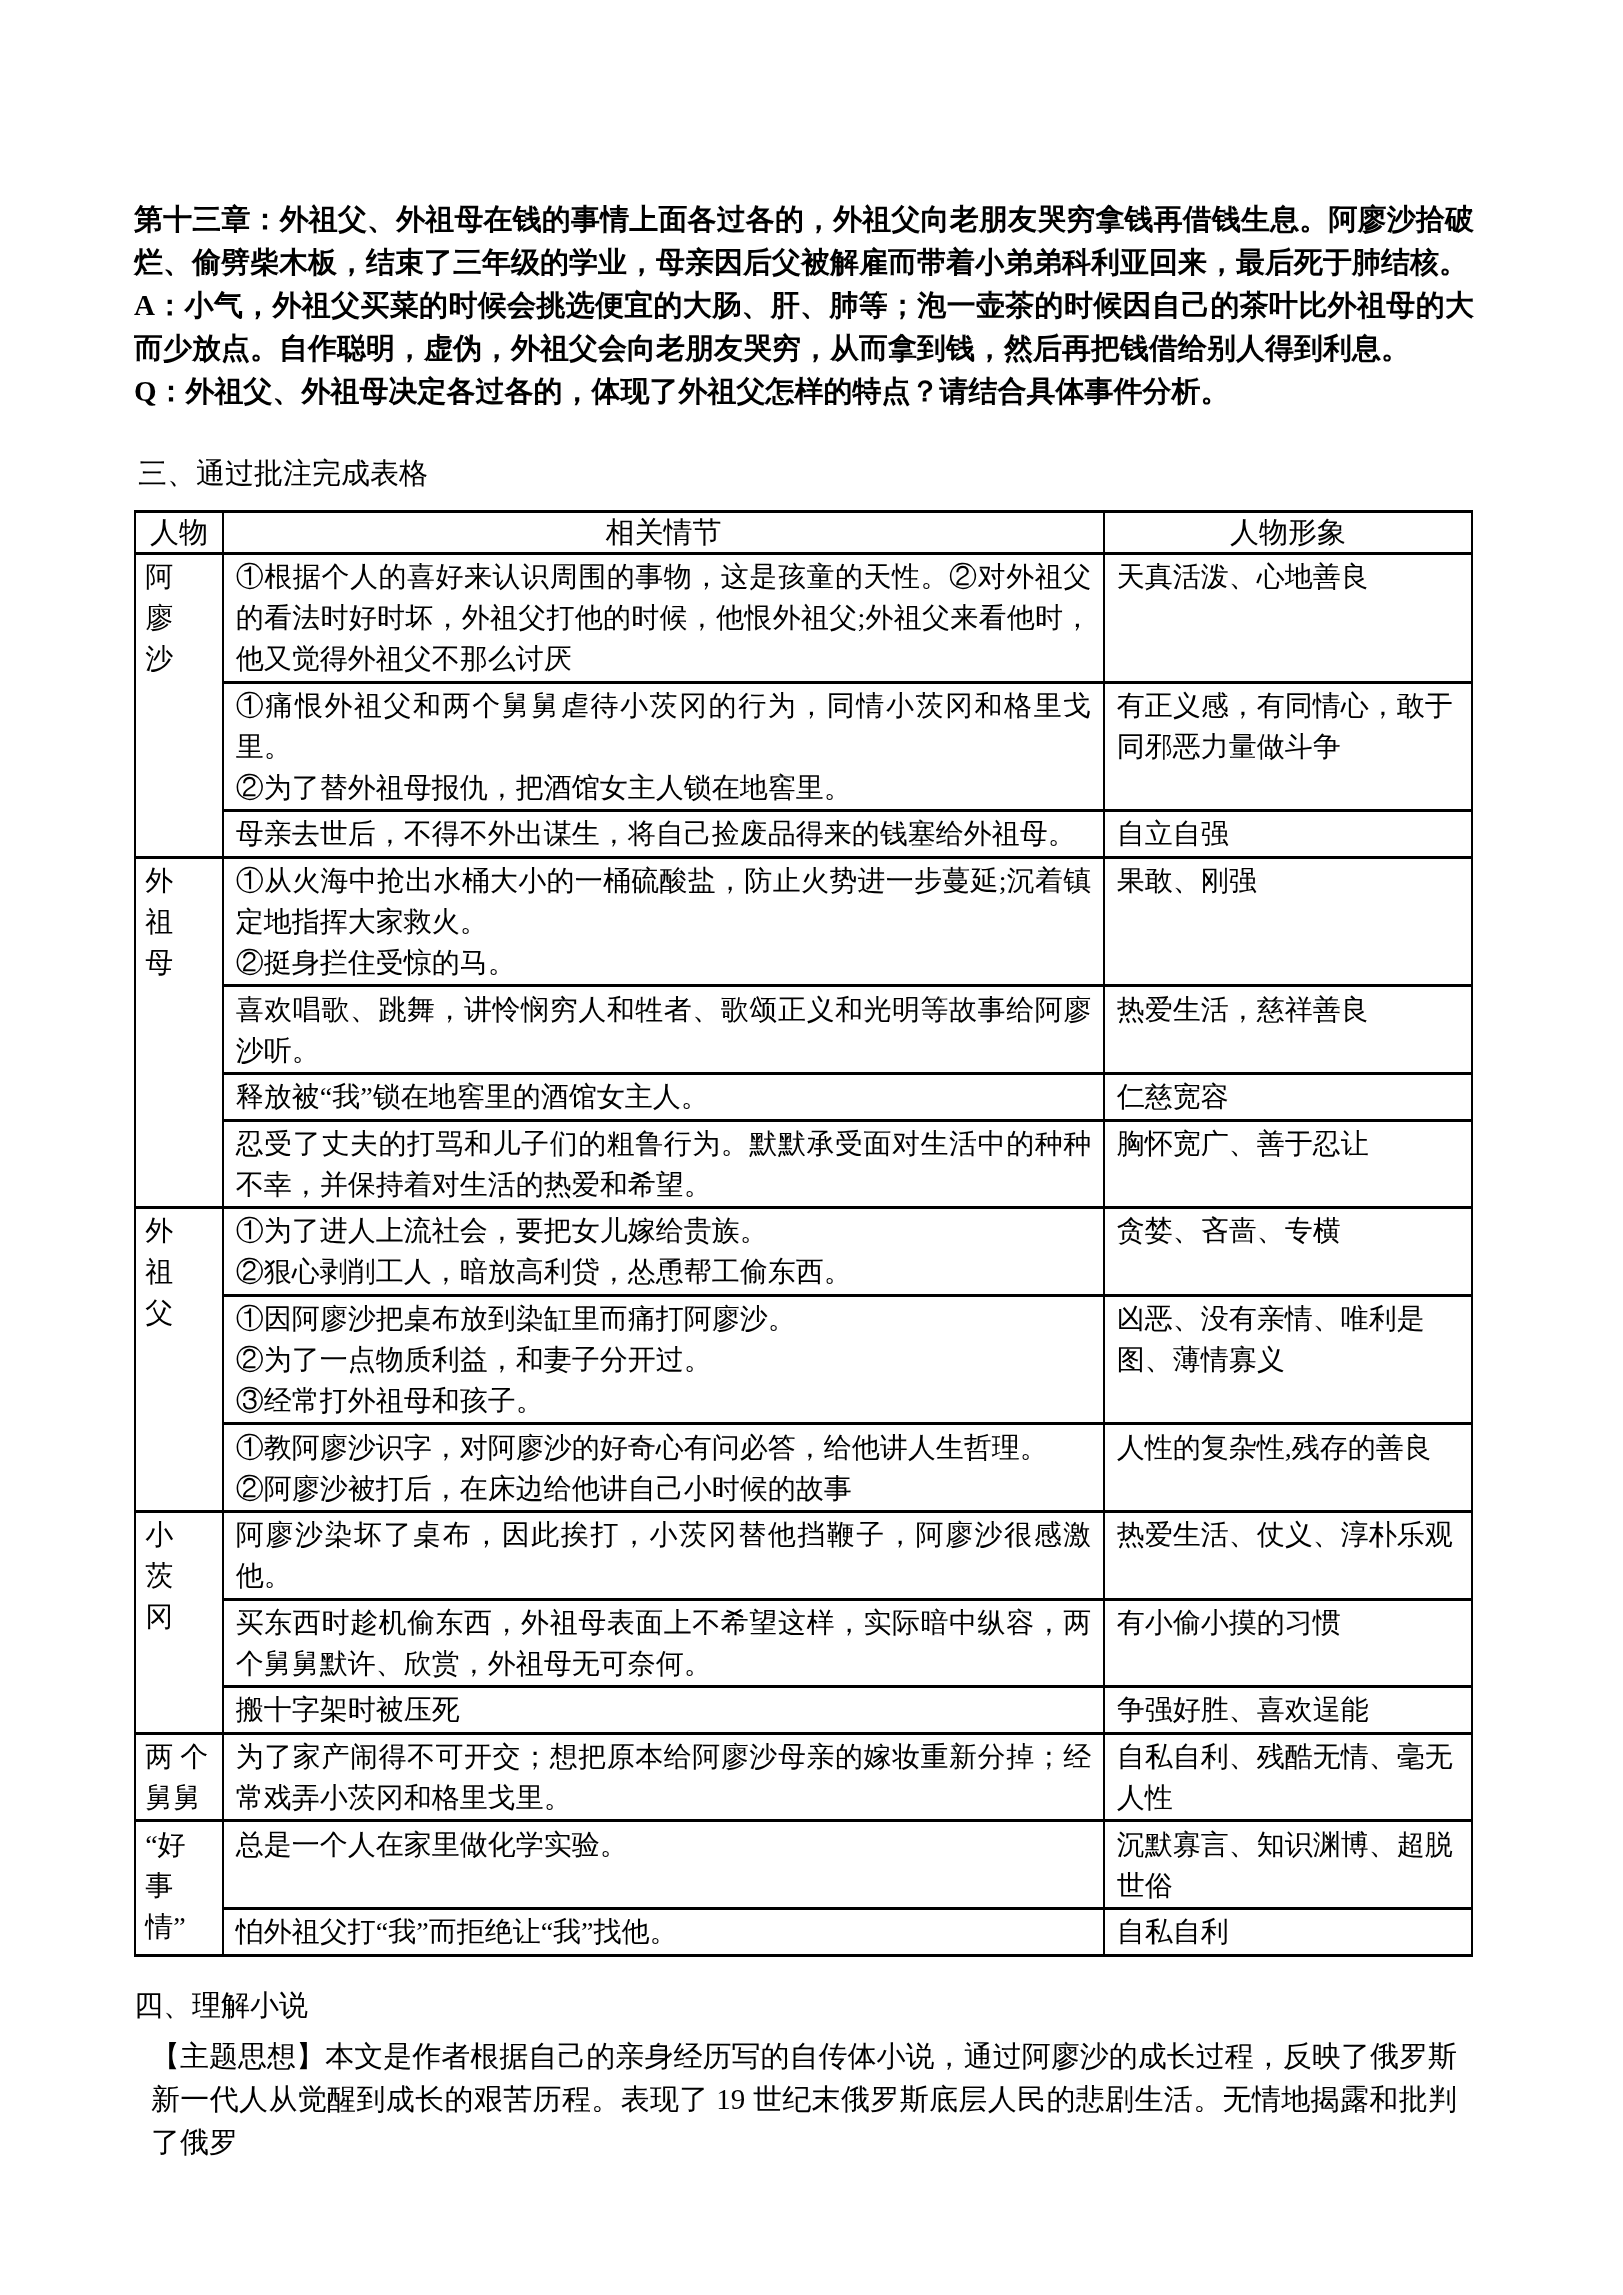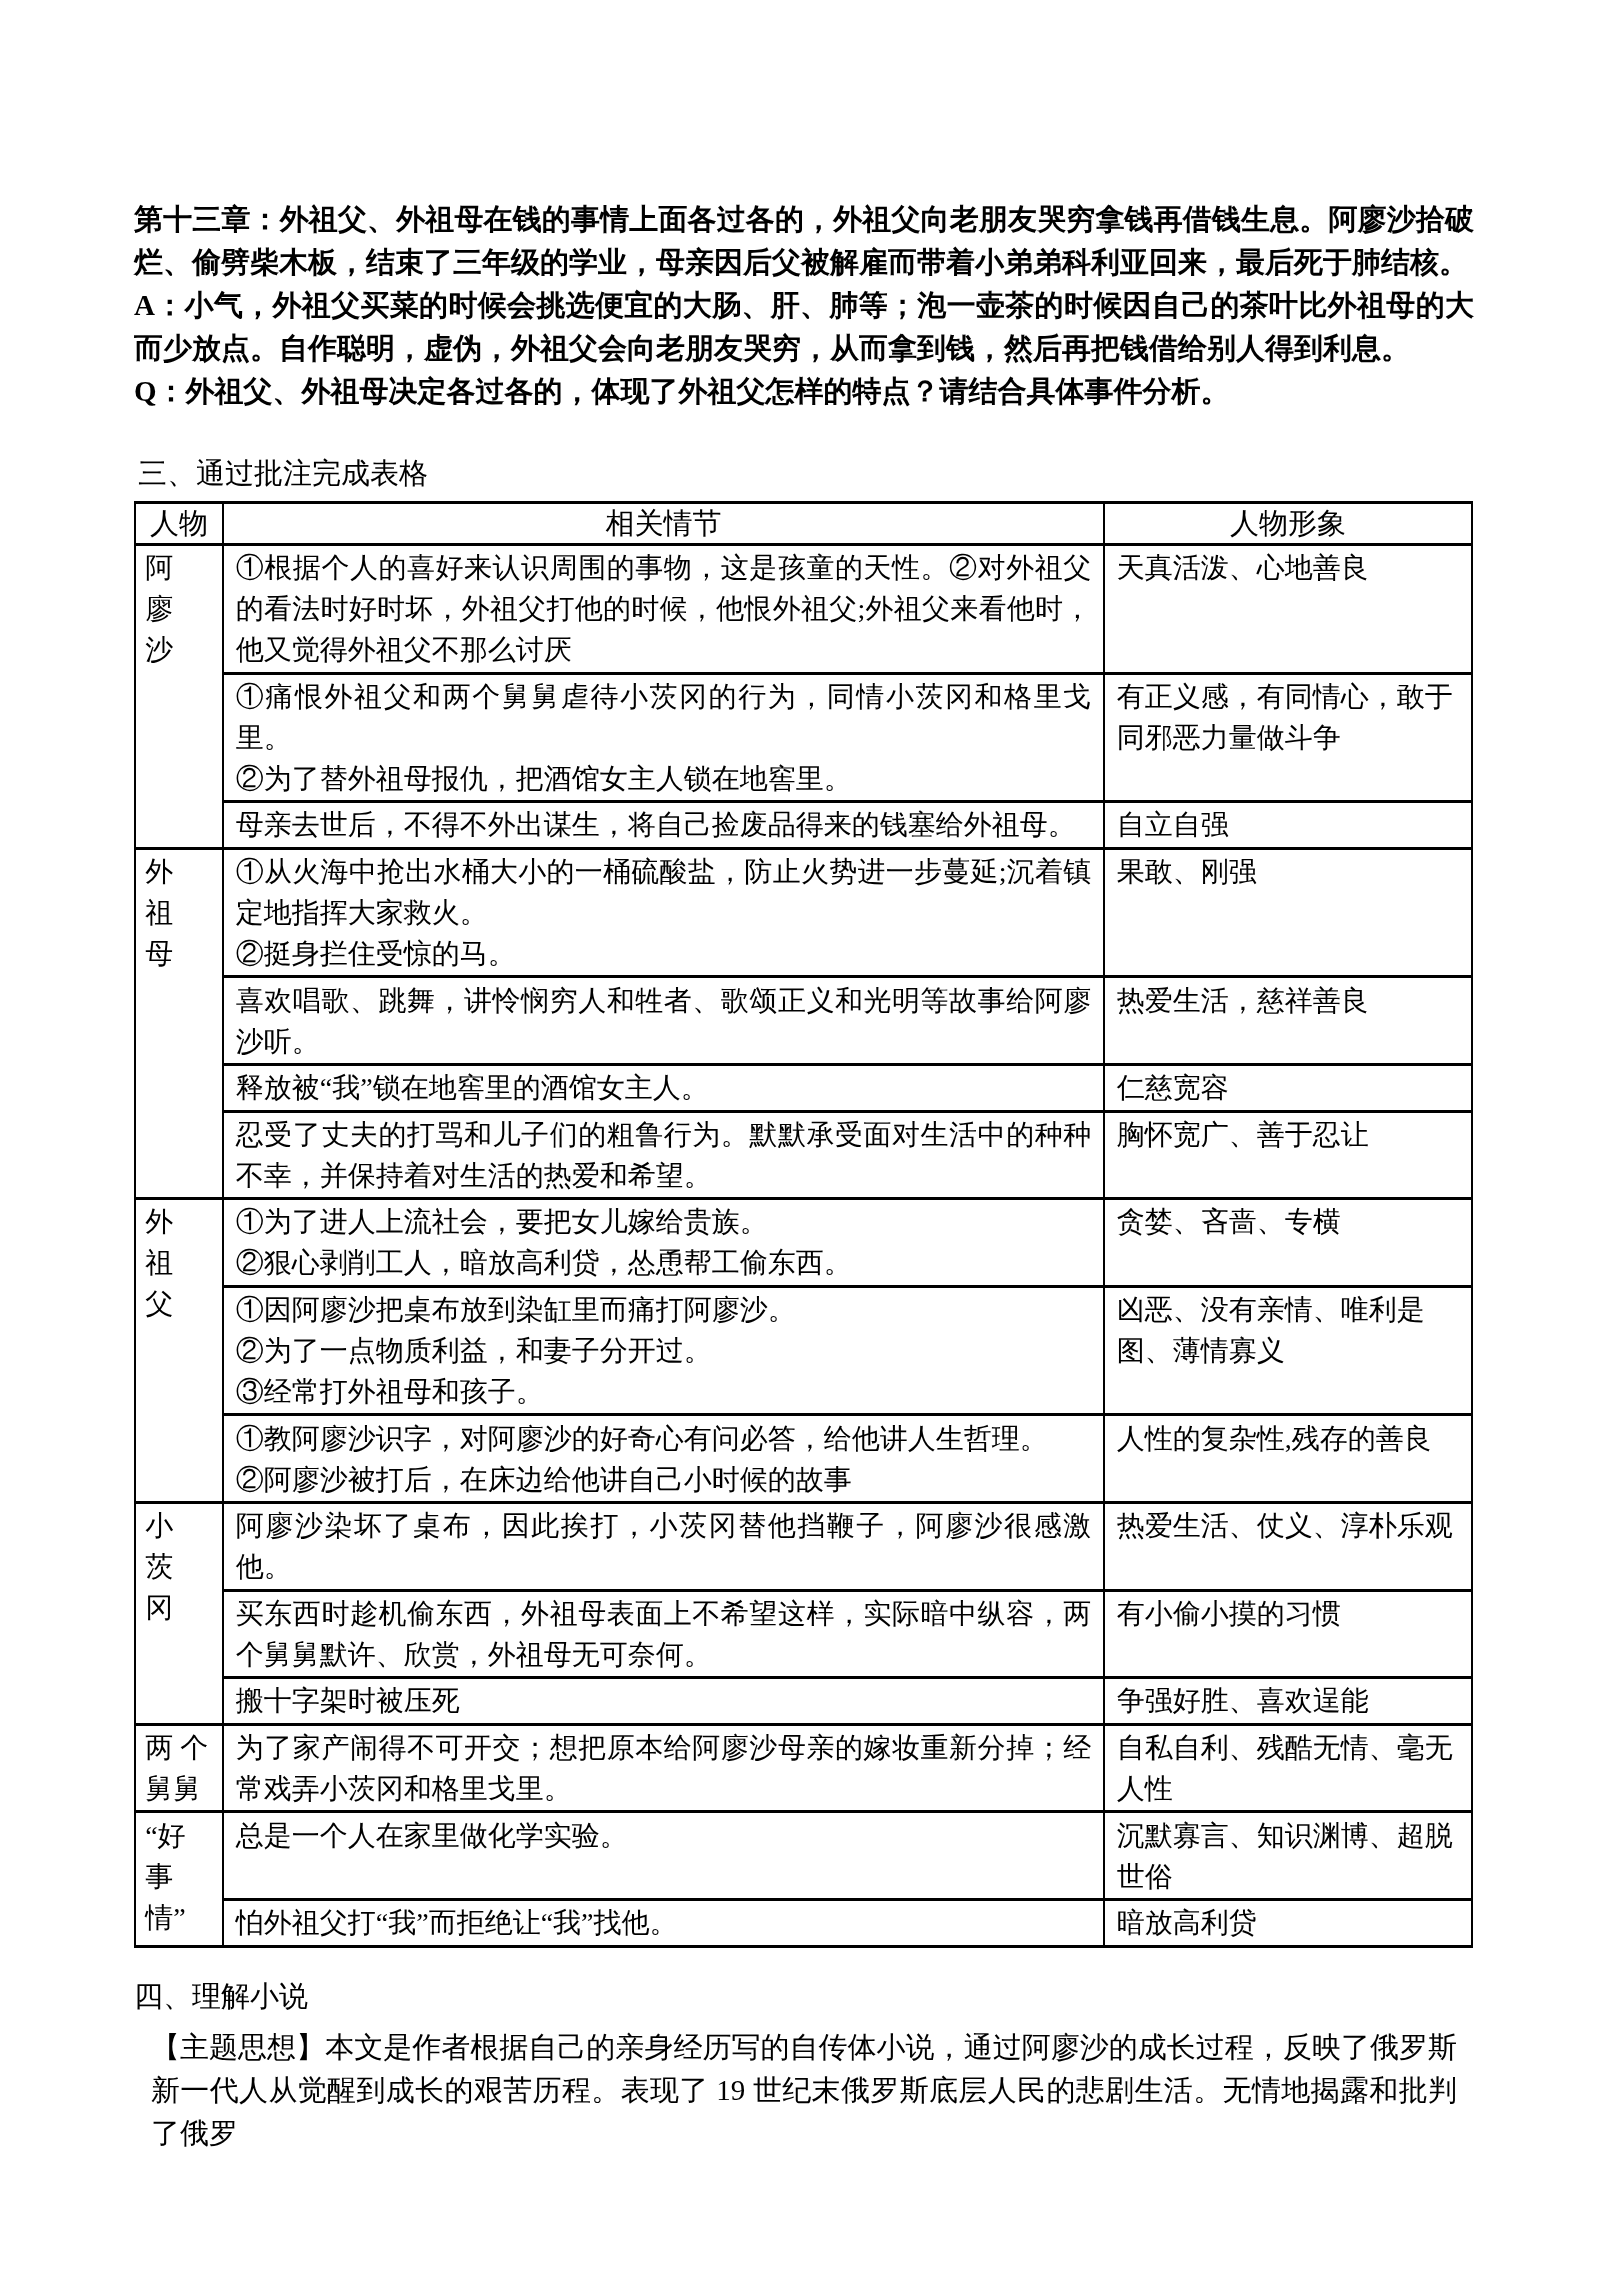--- a/index.html
+++ b/index.html
@@ -30,21 +30,21 @@
     margin: 4px;
     margin-top: 39px;
     font-size: 29px;
     line-height: 43px;
     font-weight: normal;
   }
   table.char-table {
     border-collapse: collapse;
     table-layout: fixed;
     width: 1336px;
-    margin-top: 6px;
+    margin-top: 15px;
     font-size: 28px;
   }
   .char-table col.c-name  { width: 88px; }
   .char-table col.c-plot  { width: 881px; }
   .char-table col.c-trait { width: 368px; }
   .char-table th, .char-table td {
     border: 2px solid #000;
     border-top-width: 3.3px;
     border-bottom-width: 3.3px;
     vertical-align: top;
@@ -196,21 +196,21 @@
 
       <tr>
         <td class="name-cell" rowspan="2">“好
 事
 情”</td>
         <td class="plot-cell">总是一个人在家里做化学实验。</td>
         <td class="trait-cell">沉默寡言、知识渊博、超脱世俗</td>
       </tr>
       <tr>
         <td class="plot-cell">怕外祖父打“我”而拒绝让“我”找他。</td>
-        <td class="trait-cell">暗放高利贷</td>
+        <td class="trait-cell">自私自利</td>
       </tr>
     </tbody>
   </table>
 
   <h2 class="section4-title">四、理解小说</h2>
 
   <p class="theme">【主题思想】本文是作者根据自己的亲身经历写的自传体小说，通过阿廖沙的成长过程，反映了俄罗斯新一代人从觉醒到成长的艰苦历程。表现了 19 世纪末俄罗斯底层人民的悲剧生活。无情地揭露和批判了俄罗</p>
 
 </div>
 

